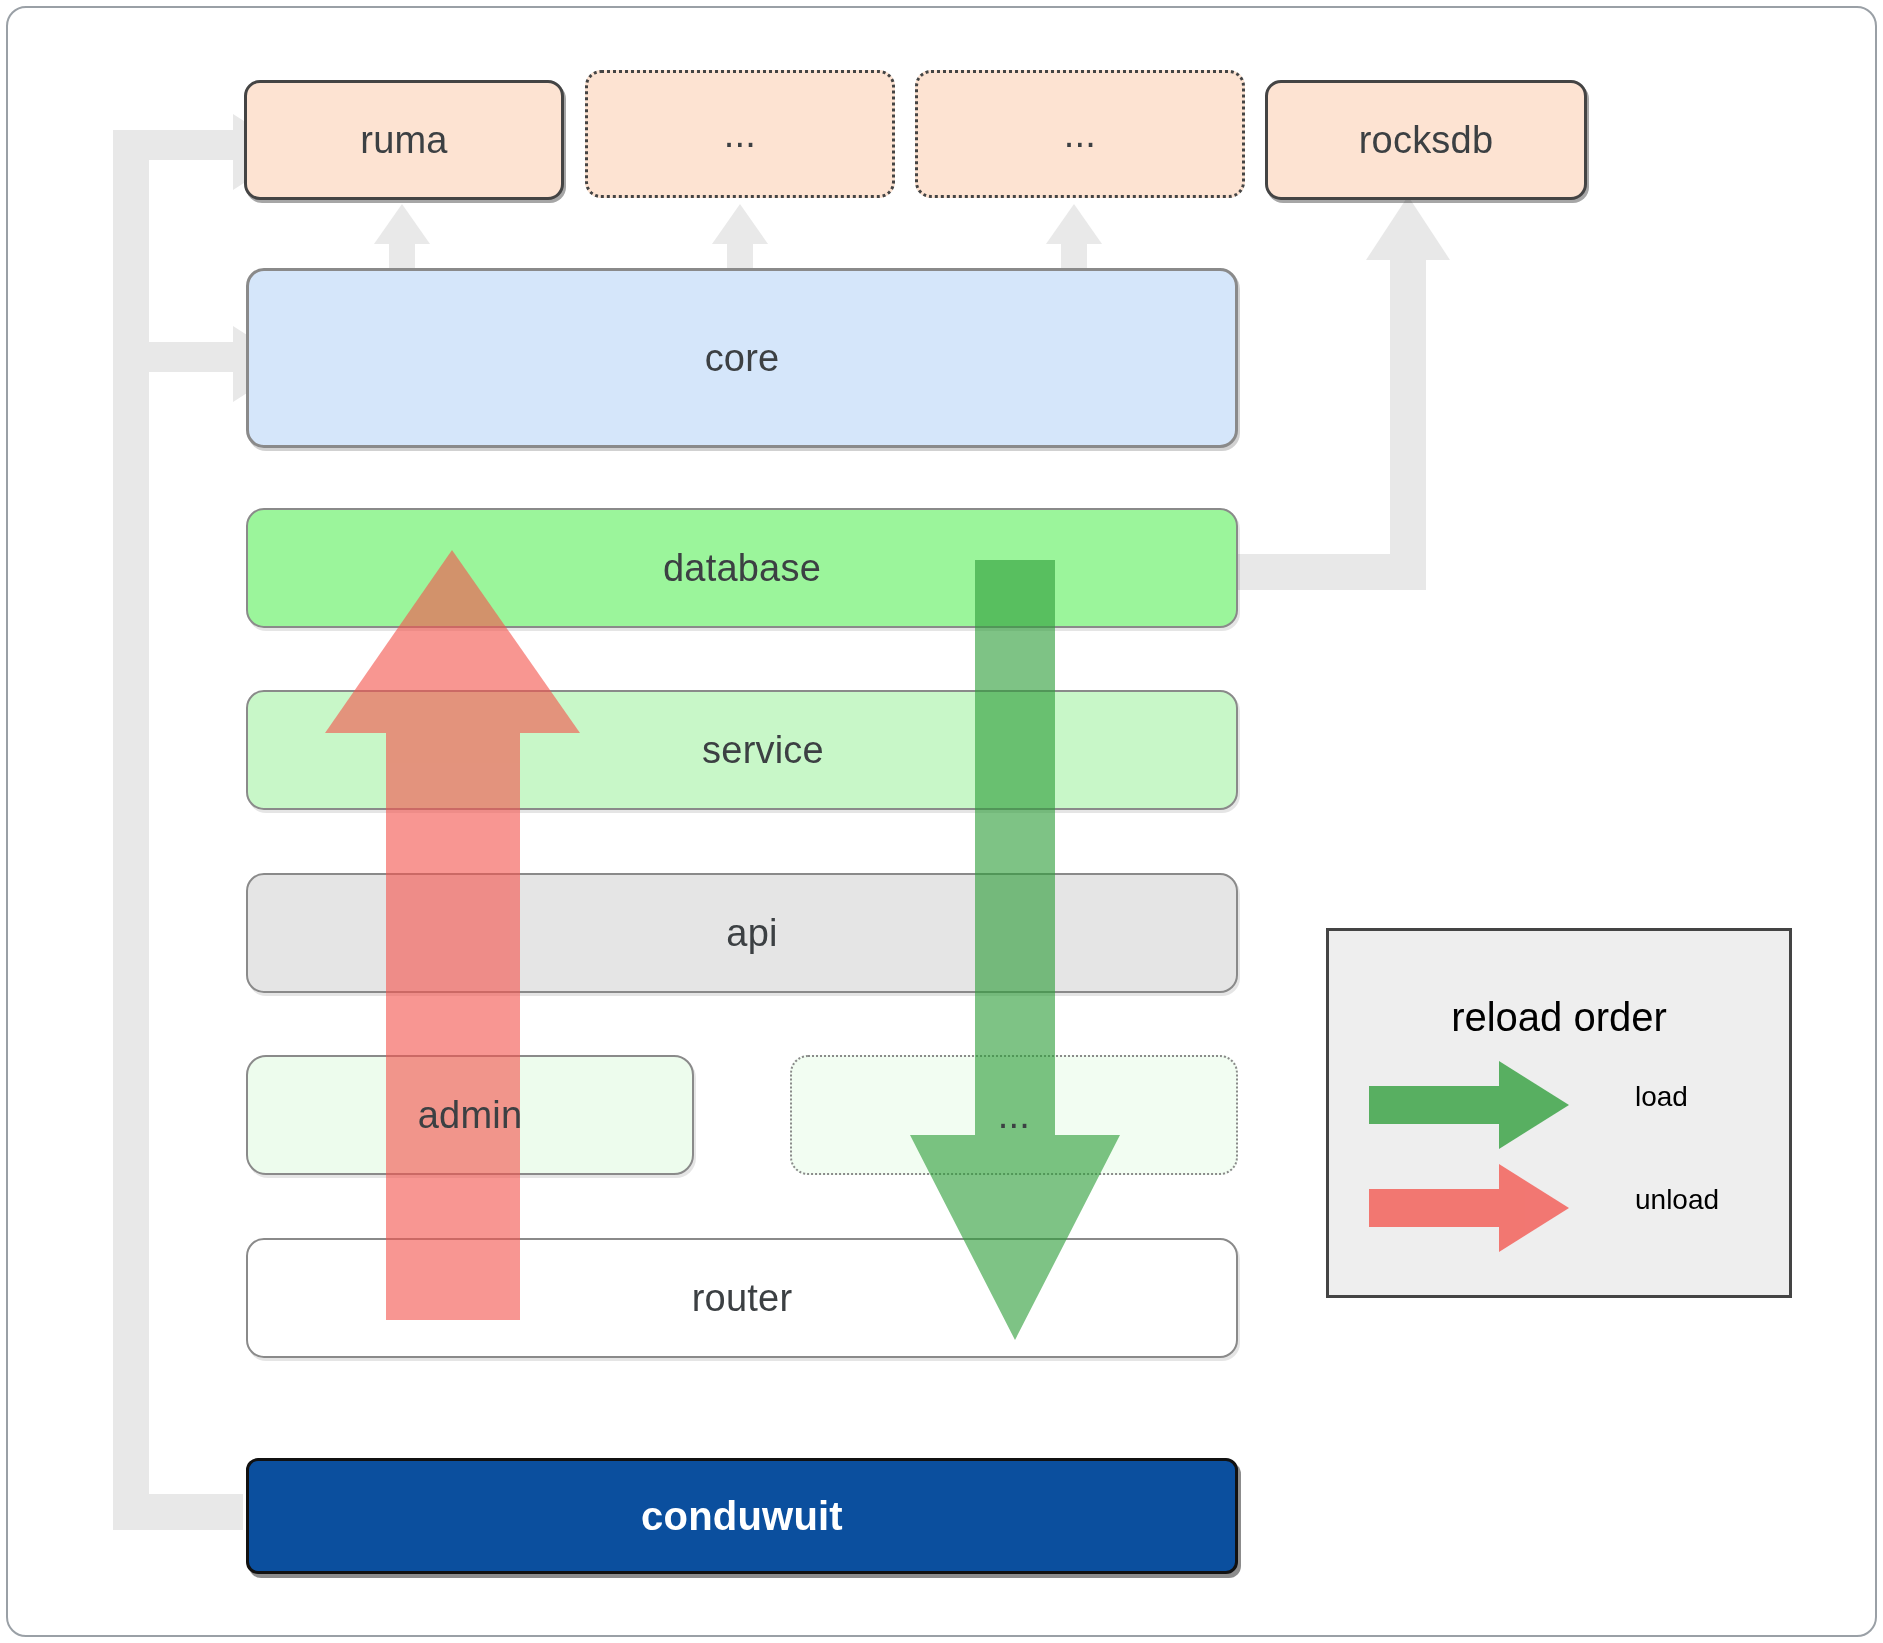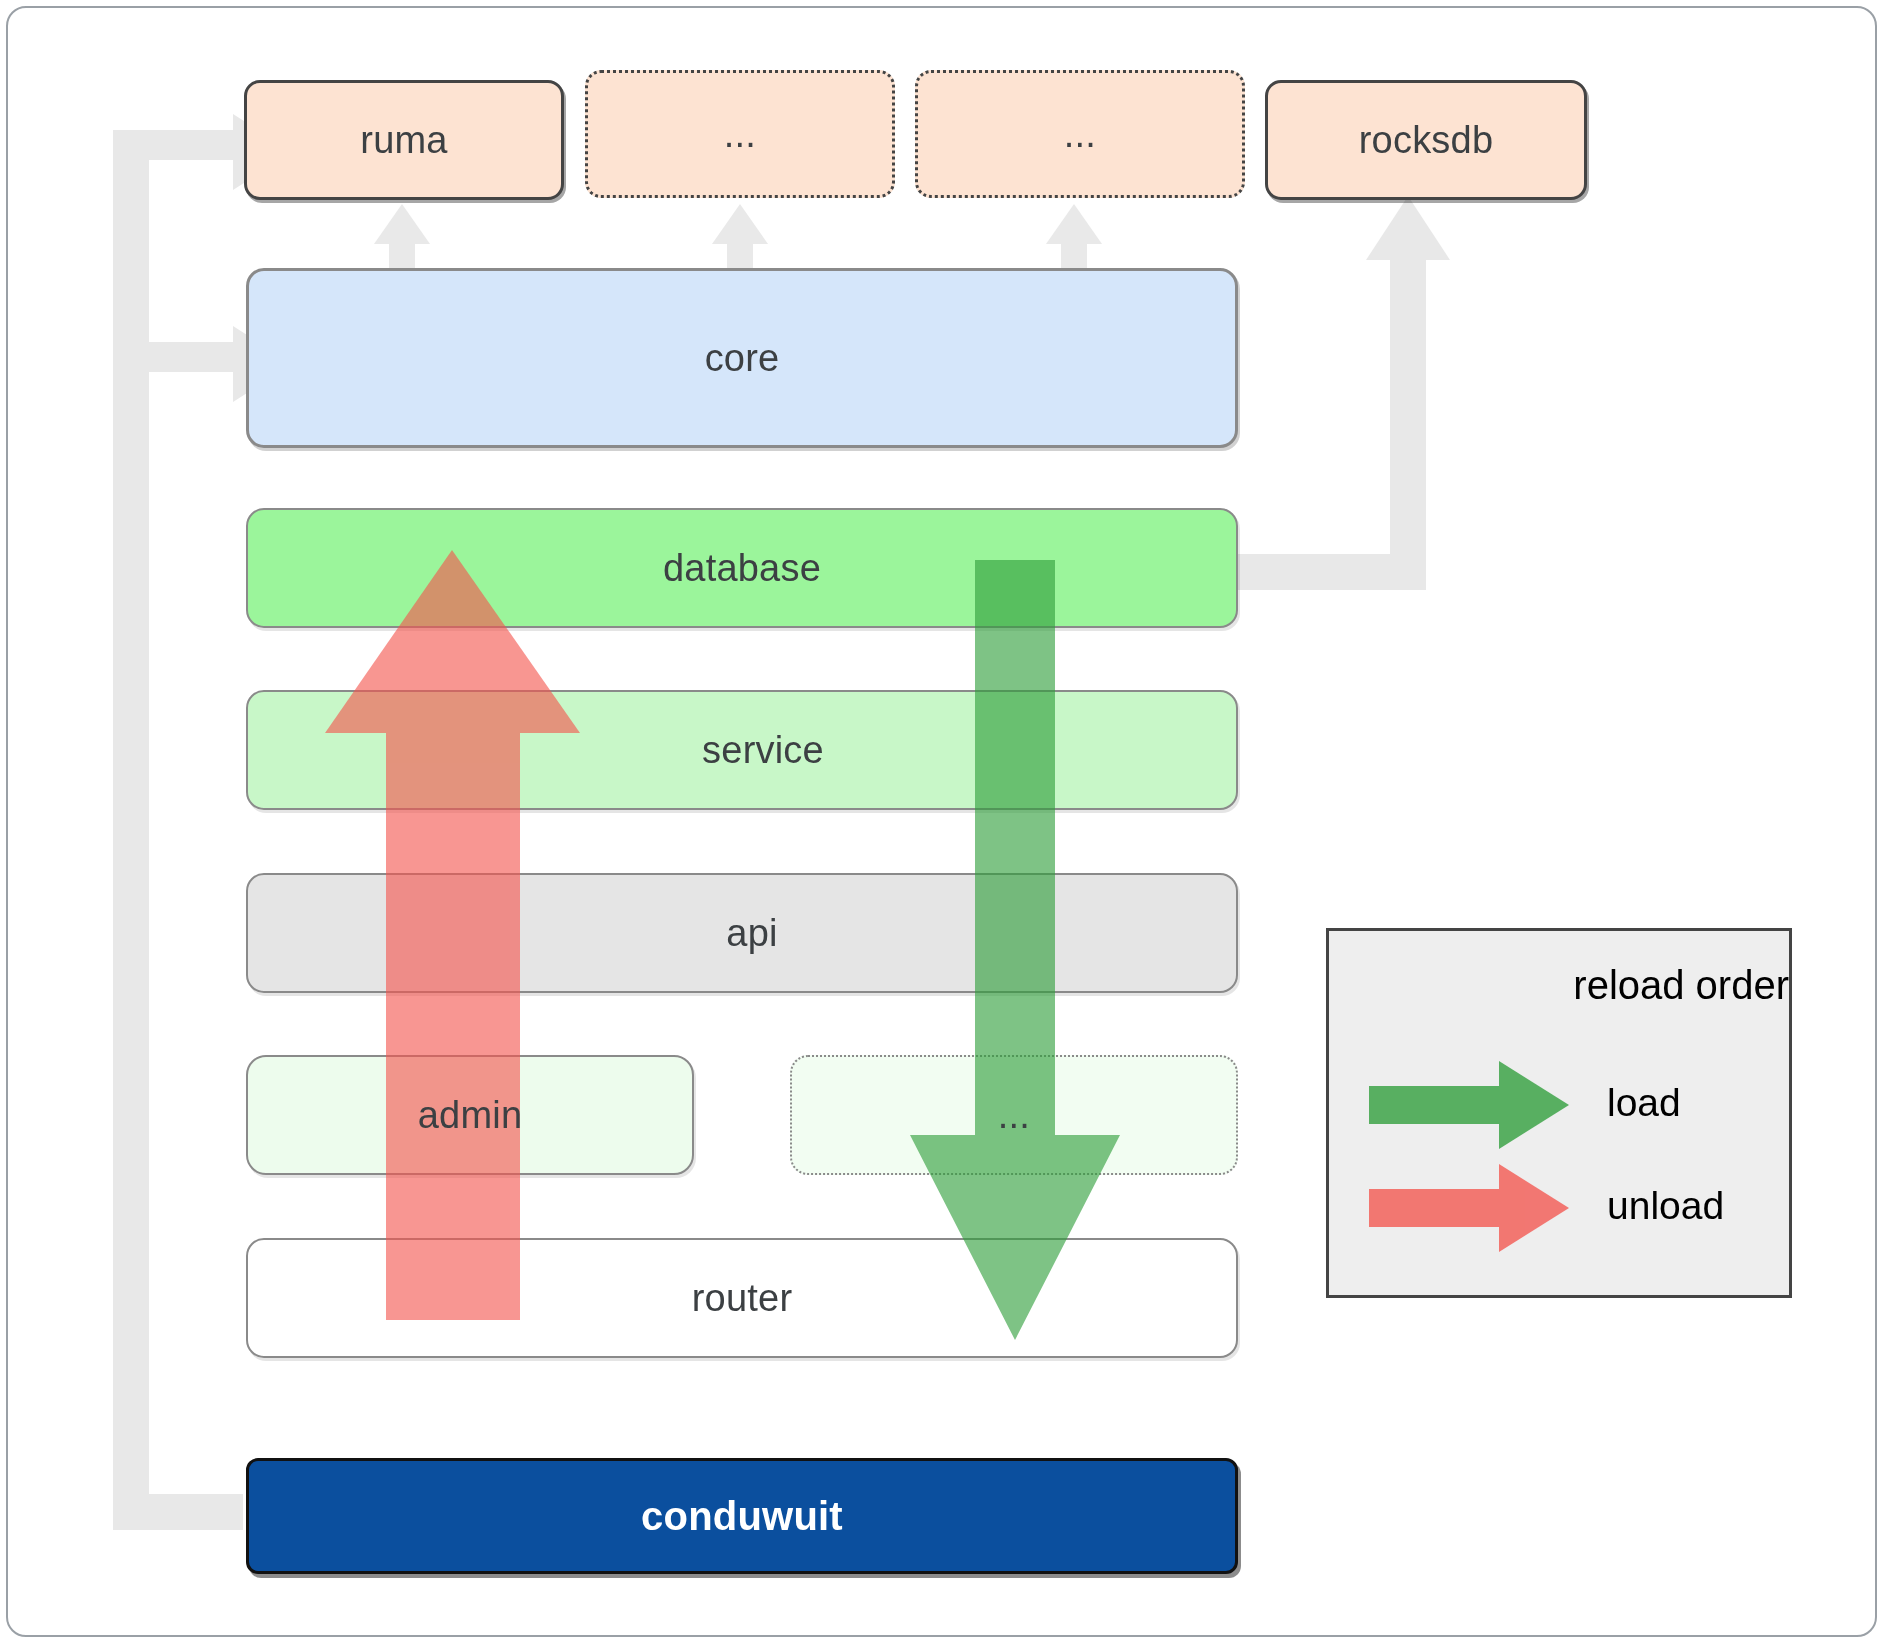--- a/index.html
+++ b/index.html
@@ -83,29 +83,30 @@
   }
   .legend {
     position: absolute;
     background: #eeeeee;
     border: 3px solid #444444;
     box-sizing: border-box;
   }
   .legend-title {
     position: absolute;
     width: 100%;
-    text-align: right;
-    top: 32px;
+    text-align: center;
+    top: 64px;
     font-size: 40px;
     color: #000000;
   }
   .legend-label {
     position: absolute;
-    font-size: 39px;
+    font-size: 28px;
     color: #000000;
+    margin-left: 28px;
   }
   .zlabel { position: relative; z-index: 5; }
 </style>
 </head>
 <body>
 
 <div id="canvas">
   <div class="frame"></div>
 
   <svg class="flowsvg" viewBox="0 0 1883 1643">

